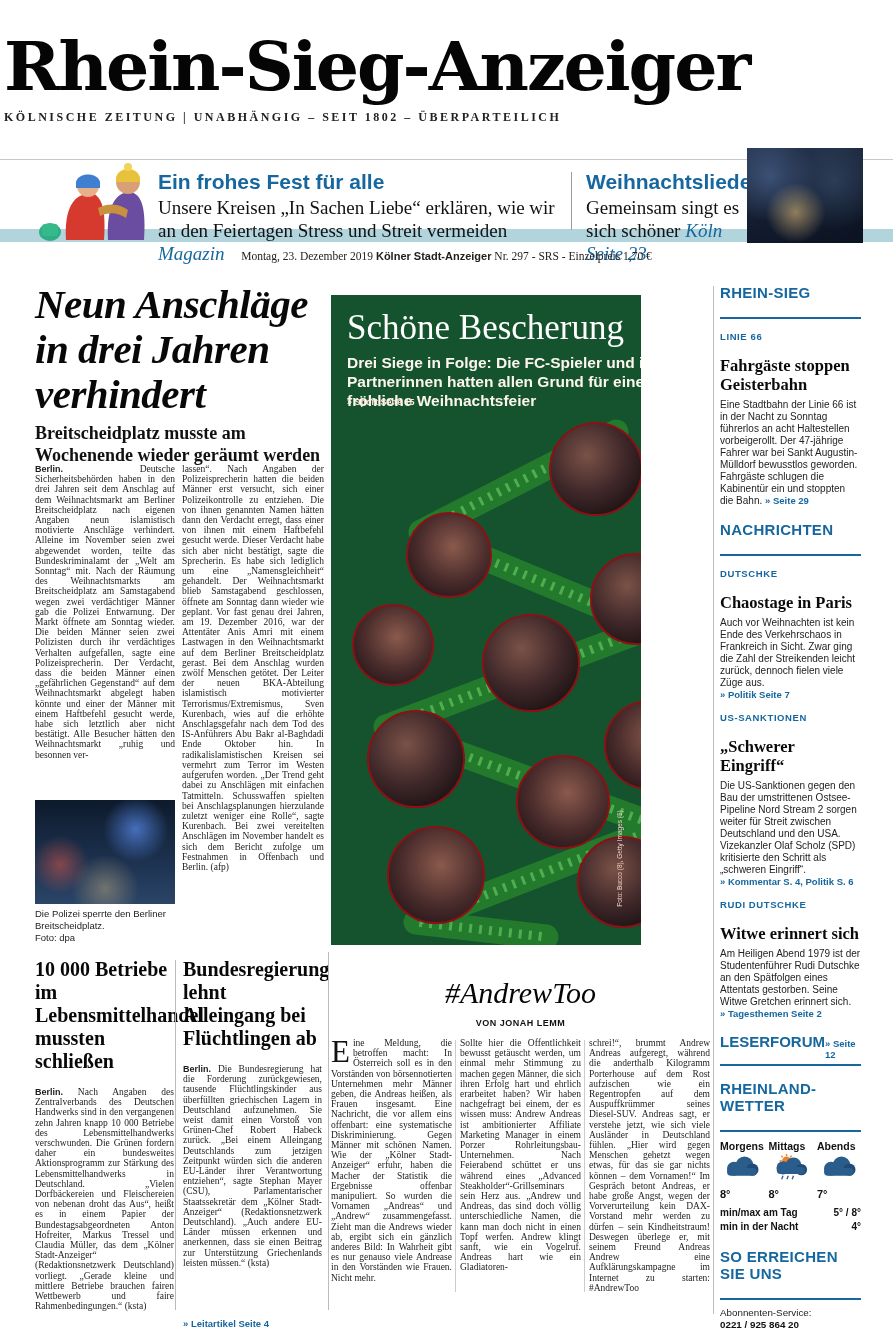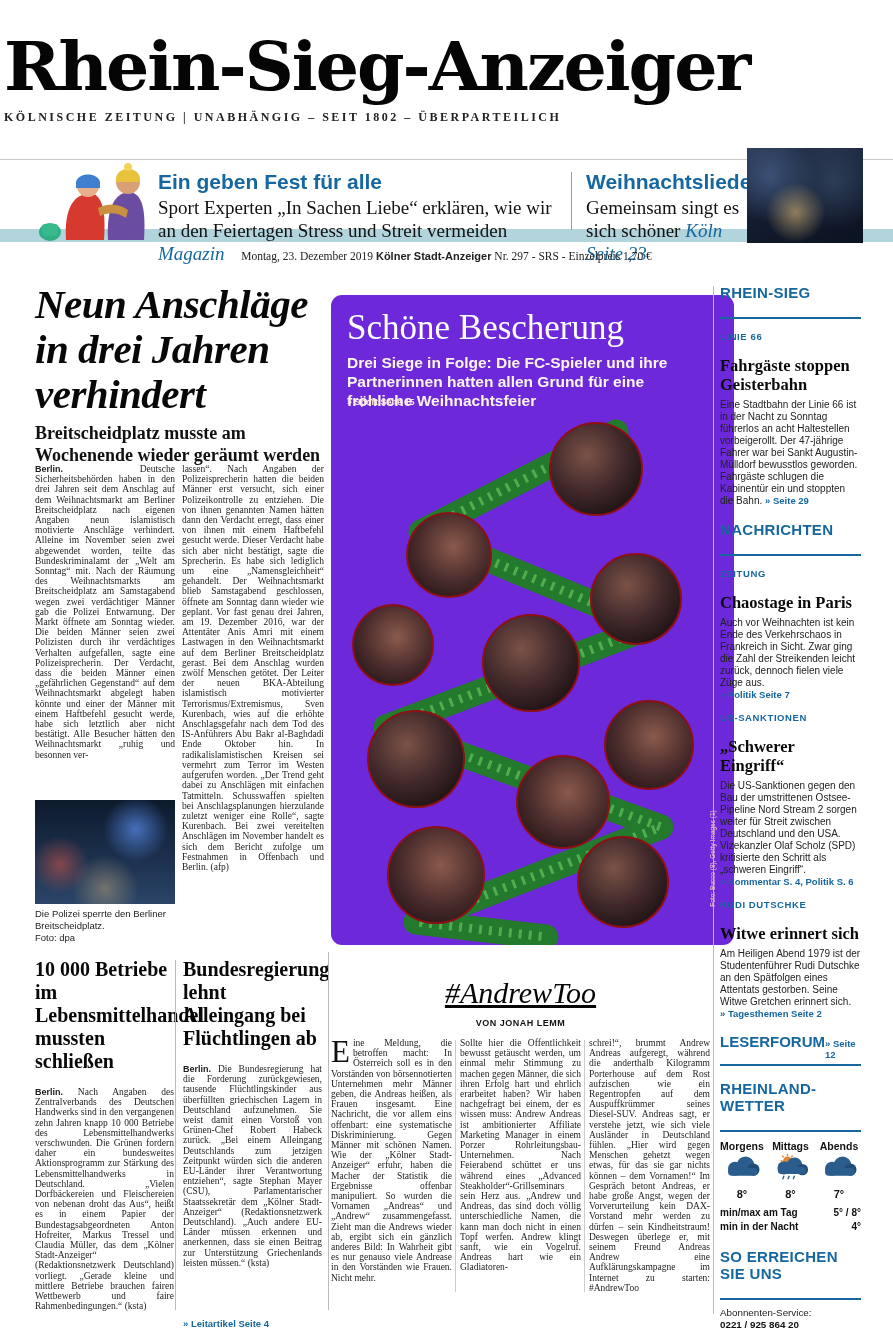--- a/index.html
+++ b/index.html
@@ -73,42 +73,42 @@
   }
   
   .article-a { position:absolute; left:35px; top:958px; width:139px; }
   .article-b { position:absolute; left:183px; top:958px; width:139px; }
   .article-rule-ab { position:absolute; left:175px; top:960px; width:1px; height:350px; background:#bbb; }
   .article-rule-bc { position:absolute; left:328px; top:952px; width:1px; height:358px; background:#bbb; }
   .article-headline { font-weight:bold; font-size:20px; line-height:23px; color:#080808; }
   .article-body { margin-top:14px; height:252px; }
   .article-links { margin-top:2px; display:flex; flex-direction:column; gap:1px; }
   
-  .redbox { position:absolute; left:331px; top:295px; width:403px; height:650px; background:#6d28d9; overflow:hidden;border-radius:11px; }
+  .redbox { position:absolute; left:331px; top:295px; width:310px; height:650px; background:#14532d; overflow:hidden; }
   .redbox-title {
     position:absolute; left:16px; top:14px;
     font-family:"Liberation Serif", serif; font-size:35px; line-height:38px; color:#ffffff;
   }
   .redbox-subhead {
     position:absolute; left:16px; top:58px; width:340px;
     font-family:"Liberation Sans", sans-serif; font-weight:bold; font-size:15.5px; line-height:19px; color:#fdf6ee;
   }
   .redbox-link {
     position:absolute; left:16px; top:102px;
     font-family:"Liberation Sans", sans-serif; font-weight:bold; font-size:9px; color:#ffe9e0; cursor:pointer;
   }
   .redbox-credit {
     position:absolute; right:-26px; top:560px;
     transform:rotate(-90deg); transform-origin:center;
     font-family:"Liberation Sans", sans-serif; font-size:6.5px; color:#f3cfc8; white-space:nowrap;
   }
   .tree-svg { position:absolute; left:0; top:122px; width:379px; height:528px; }
   
   .at-kicker { position:absolute; left:331px; top:954px; width:379px; text-align:center; font-size:17px; color:#1b1b1b; }
-  .at-headline { position:absolute; left:331px; top:976px; width:379px; text-align:center; font-style:italic; font-size:30px; line-height:34px; color:#050505;text-decoration:underline; }
+  .at-headline { position:absolute; left:331px; top:976px; width:379px; text-align:center; font-style:italic; font-size:30px; line-height:34px; color:#050505; }
   .at-byline { position:absolute; left:331px; top:1018px; width:379px; text-align:center; font-family:"Liberation Sans", sans-serif; font-weight:bold; font-size:9px; letter-spacing:0.5px; color:#111; }
   .at-col { position:absolute; top:1038px; width:121px; height:258px; }
   .at-col1 { left:331px; } .at-col2 { left:460px; } .at-col3 { left:589px; }
   .at-rule1 { position:absolute; left:455px; top:1040px; width:1px; height:252px; background:#ccc; }
   .at-rule2 { position:absolute; left:584px; top:1040px; width:1px; height:252px; background:#ccc; }
   .dropcap { float:left; font-size:31px; line-height:27px; padding-right:3px; font-family:"Liberation Serif", serif; color:#111; }
   
   .sidebar-rule { position:absolute; left:713px; top:286px; width:1px; height:1028px; background:#bbb; }
   .sidebar { position:absolute; left:720px; top:284px; width:141px; font-family:"Liberation Sans", sans-serif; }
   .sb-heading {
@@ -118,21 +118,21 @@
   .sb-heading-row { display:flex; justify-content:space-between; align-items:baseline; border-bottom:2px solid #16679f; padding-bottom:4px; }
   .sb-heading-row .h { font-weight:bold; font-size:15px; color:#16679f; }
   .sb-item { margin-top:12px; }
   .sb-kicker { font-weight:bold; font-size:9.5px; letter-spacing:0.6px; color:#16679f; }
   .sb-headline { font-family:Liberation Serif, serif; font-weight:bold; font-size:16.5px; line-height:19px; color:#0a0a0a; margin-top:14px; }
   .sb-body { font-size:10px; line-height:12px; color:#222; margin-top:5px; text-align:left; }
   .sb-link { font-weight:bold; font-size:9.5px; color:#16679f; cursor:pointer; }
   .sb-gap { height:14px; }
   
   .weather-cols { display:flex; justify-content:space-between; margin-top:8px; }
-  .weather-col { width:44px; text-align:center; }
+  .weather-col { width:44px; text-align:left; }
   .weather-label { font-weight:bold; font-size:10.5px; color:#111; }
   .weather-temp { font-weight:bold; font-size:11px; color:#111; margin-top:2px; }
   .weather-rows { margin-top:6px; font-size:10px; color:#111; }
   .weather-row { display:flex; justify-content:space-between; font-weight:bold; line-height:14px; }
   .weather-row .lab { font-weight:bold; }
   
   .contact-lines { margin-top:7px; font-size:9.8px; line-height:12.4px; color:#222; }
   .contact-lines .b { font-weight:bold; color:#111; }
 </style>
 </head>
@@ -155,22 +155,22 @@
       <circle cx="52" cy="38" r="11" fill="#e8b08a"></circle>
       <path d="M40 34 C42 24 62 24 64 34 L64 40 L40 40 Z" fill="#3f7fd1"></path>
       <path d="M72 92 C70 58 80 44 94 44 C106 46 110 60 108 92 Z" fill="#6a4ca0"></path>
       <circle cx="92" cy="34" r="12" fill="#d9a077"></circle>
       <path d="M80 30 C82 18 102 18 104 30 L104 34 L80 34 Z" fill="#e8c23a"></path>
       <circle cx="92" cy="19" r="4" fill="#f3d35a"></circle>
       <path d="M62 60 C74 54 84 56 92 62 L90 70 C82 64 72 64 64 68 Z" fill="#c9903f"></path>
     </svg>
 
     <div class="teaser-left">
-      <div class="teaser-kicker">Ein geben Fest für alle</div>
-      <div class="teaser-text"><span>Sport Experten „In Sachen Liebe“ erklären, wie wir an den Feiertagen Stress und Streit vermeiden </span><span class="teaser-link">Magazin</span></div>
+      <div class="teaser-kicker">Ein frohes Fest für alle</div>
+      <div class="teaser-text"><span>Unsere Kreisen „In Sachen Liebe“ erklären, wie wir an den Feiertagen Stress und Streit vermeiden </span><span class="teaser-link">Magazin</span></div>
     </div>
 
     <div class="teaser-divider"></div>
 
     <div class="teaser-right">
       <div class="teaser-kicker">Weihnachtslieder</div>
       <div class="teaser-text"><span>Gemeinsam singt es sich schöner </span><span class="teaser-link">Köln Seite 23</span></div>
     </div>
 
     <div class="teaser-photo"></div>
@@ -258,21 +258,21 @@
     <div class="sb-item">
       <div class="sb-kicker">LINIE 66</div>
       <div class="sb-headline">Fahrgäste stoppen Geisterbahn</div>
       <div class="sb-body"><span>Eine Stadtbahn der Linie 66 ist in der Nacht zu Sonntag führerlos an acht Haltestellen vorbeigerollt. Der 47-jährige Fahrer war bei Sankt Augustin-Mülldorf bewusstlos geworden. Fahrgäste schlugen die Kabinentür ein und stoppten die Bahn. </span><span class="sb-link">» Seite 29</span></div>
     </div>
 
     <div class="sb-gap"></div>
     <div class="sb-heading">NACHRICHTEN</div>
 
     <div class="sb-item">
-      <div class="sb-kicker">ZEITUNG</div>
+      <div class="sb-kicker">DUTSCHKE</div>
       <div class="sb-headline">Chaostage in Paris</div>
       <div class="sb-body">Auch vor Weihnachten ist kein Ende des Verkehrschaos in Frankreich in Sicht. Zwar ging die Zahl der Streikenden leicht zurück, dennoch fielen viele Züge aus.</div>
       <div class="sb-link">» Politik Seite 7</div>
     </div>
 
     <div class="sb-item">
       <div class="sb-kicker">US-SANKTIONEN</div>
       <div class="sb-headline">„Schwerer Eingriff“</div>
       <div class="sb-body">Die US-Sanktionen gegen den Bau der umstrittenen Ostsee-Pipeline Nord Stream 2 sorgen weiter für Streit zwischen Deutschland und den USA. Vizekanzler Olaf Scholz (SPD) kritisierte den Schritt als „schweren Eingriff“.</div>
       <div class="sb-link">» Kommentar S. 4, Politik S. 6</div>

